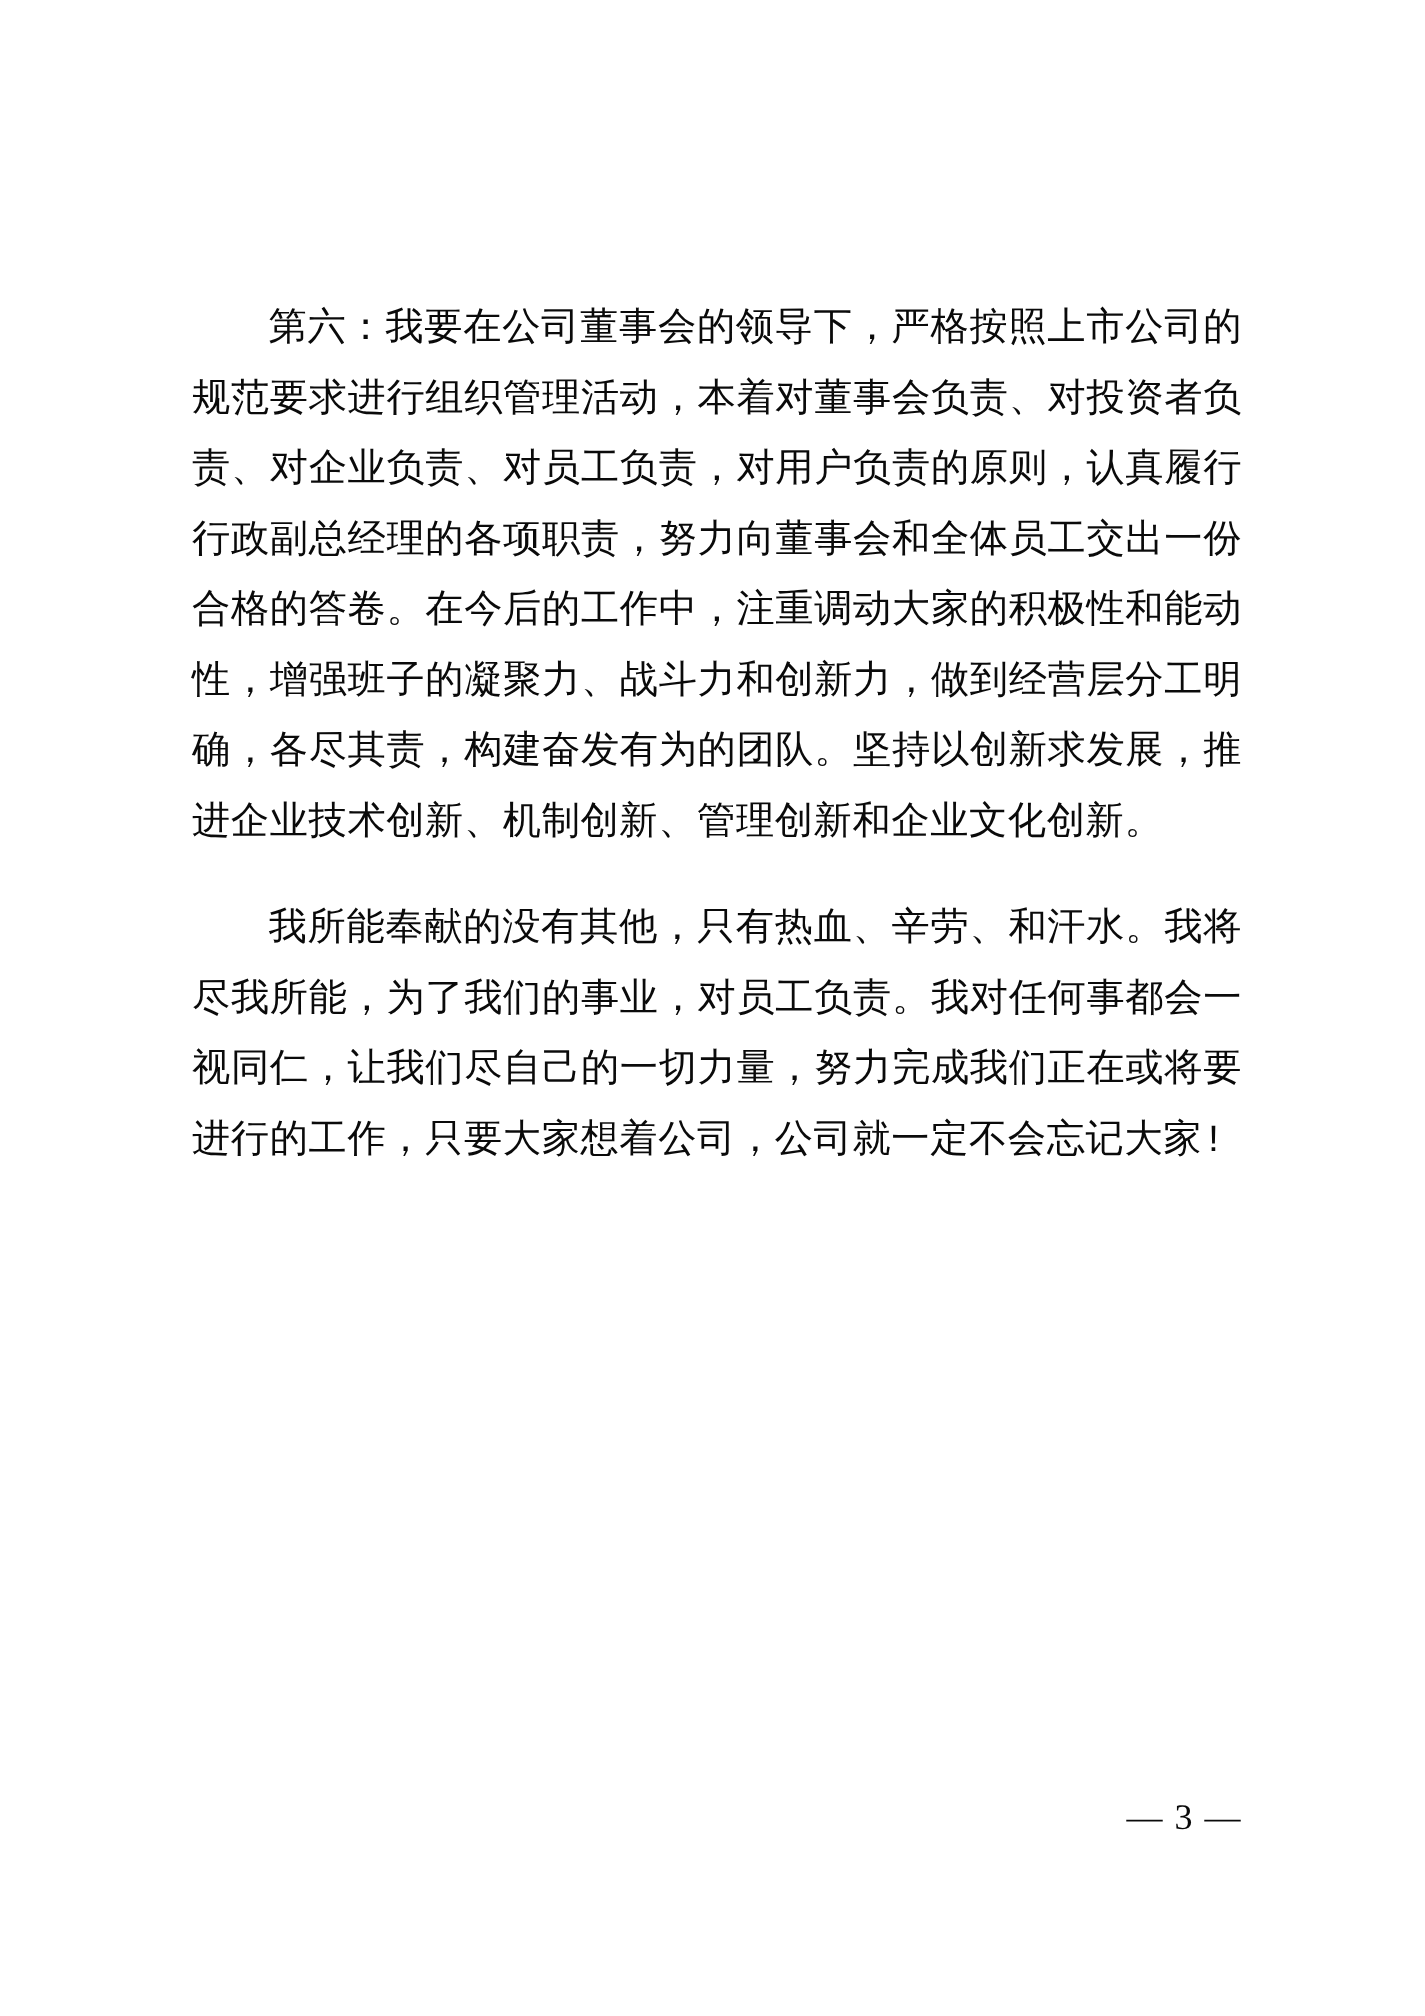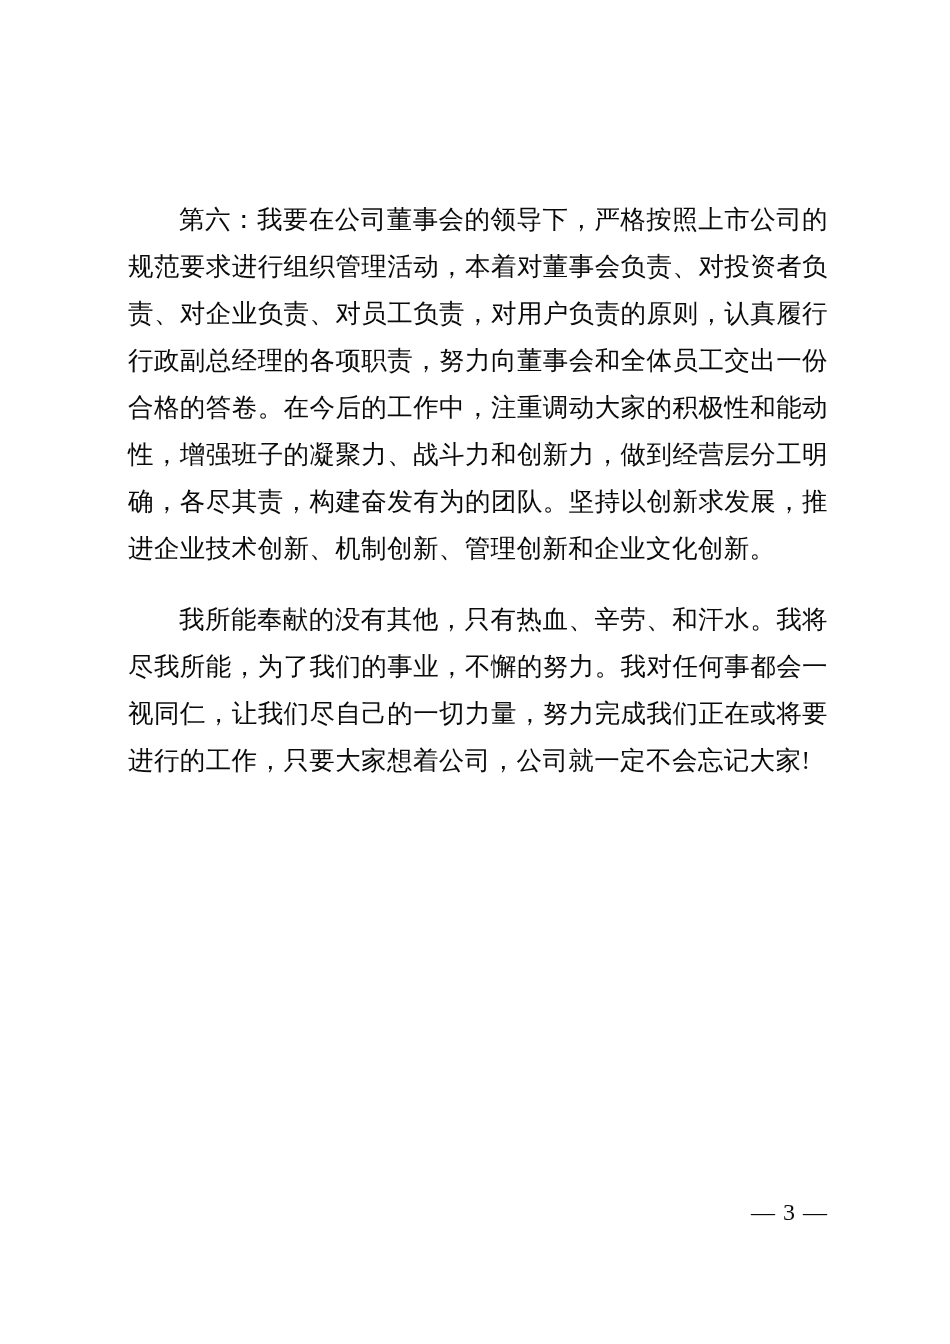--- a/index.html
+++ b/index.html
@@ -25,20 +25,21 @@
   .para {
     font-size: 25.5px;
     line-height: 47px;
     color: #0a0a0a;
     text-align: justify;
     text-justify: inter-ideograph;
     text-indent: 2em;
     margin: 0 0 24px 0;
     letter-spacing: 0.4px;
     word-break: break-all;
+    font-family: Liberation Mono, monospace;
   }
   .para:last-child {
     margin-bottom: 0;
   }
   .page-number {
     position: absolute;
     right: 122px;
     bottom: 118px;
     font-size: 24px;
     color: #0a0a0a;
@@ -46,18 +47,18 @@
     font-family: "Liberation Serif", "DejaVu Serif", serif;
   }
 </style>
 </head>
 <body>
 
 <div class="page">
 
   <div class="content">
     <p class="para">第六：我要在公司董事会的领导下，严格按照上市公司的规范要求进行组织管理活动，本着对董事会负责、对投资者负责、对企业负责、对员工负责，对用户负责的原则，认真履行行政副总经理的各项职责，努力向董事会和全体员工交出一份合格的答卷。在今后的工作中，注重调动大家的积极性和能动性，增强班子的凝聚力、战斗力和创新力，做到经营层分工明确，各尽其责，构建奋发有为的团队。坚持以创新求发展，推进企业技术创新、机制创新、管理创新和企业文化创新。</p>
-    <p class="para">我所能奉献的没有其他，只有热血、辛劳、和汗水。我将尽我所能，为了我们的事业，不懈的努力。我对任何事都会一视同仁，让我们尽自己的一切力量，努力完成我们正在或将要进行的工作，只要大家想着公司，公司就一定不会忘记大家!</p>
+    <p class="para">我所能奉献的没有其他，只有热血、辛劳、和汗水。我将尽我所能，为了我们的事业，对员工负责。我对任何事都会一视同仁，让我们尽自己的一切力量，努力完成我们正在或将要进行的工作，只要大家想着公司，公司就一定不会忘记大家!</p>
   </div>
 
   <div class="page-number">— 3 —</div>
 
 </div>
 
 </body></html>

